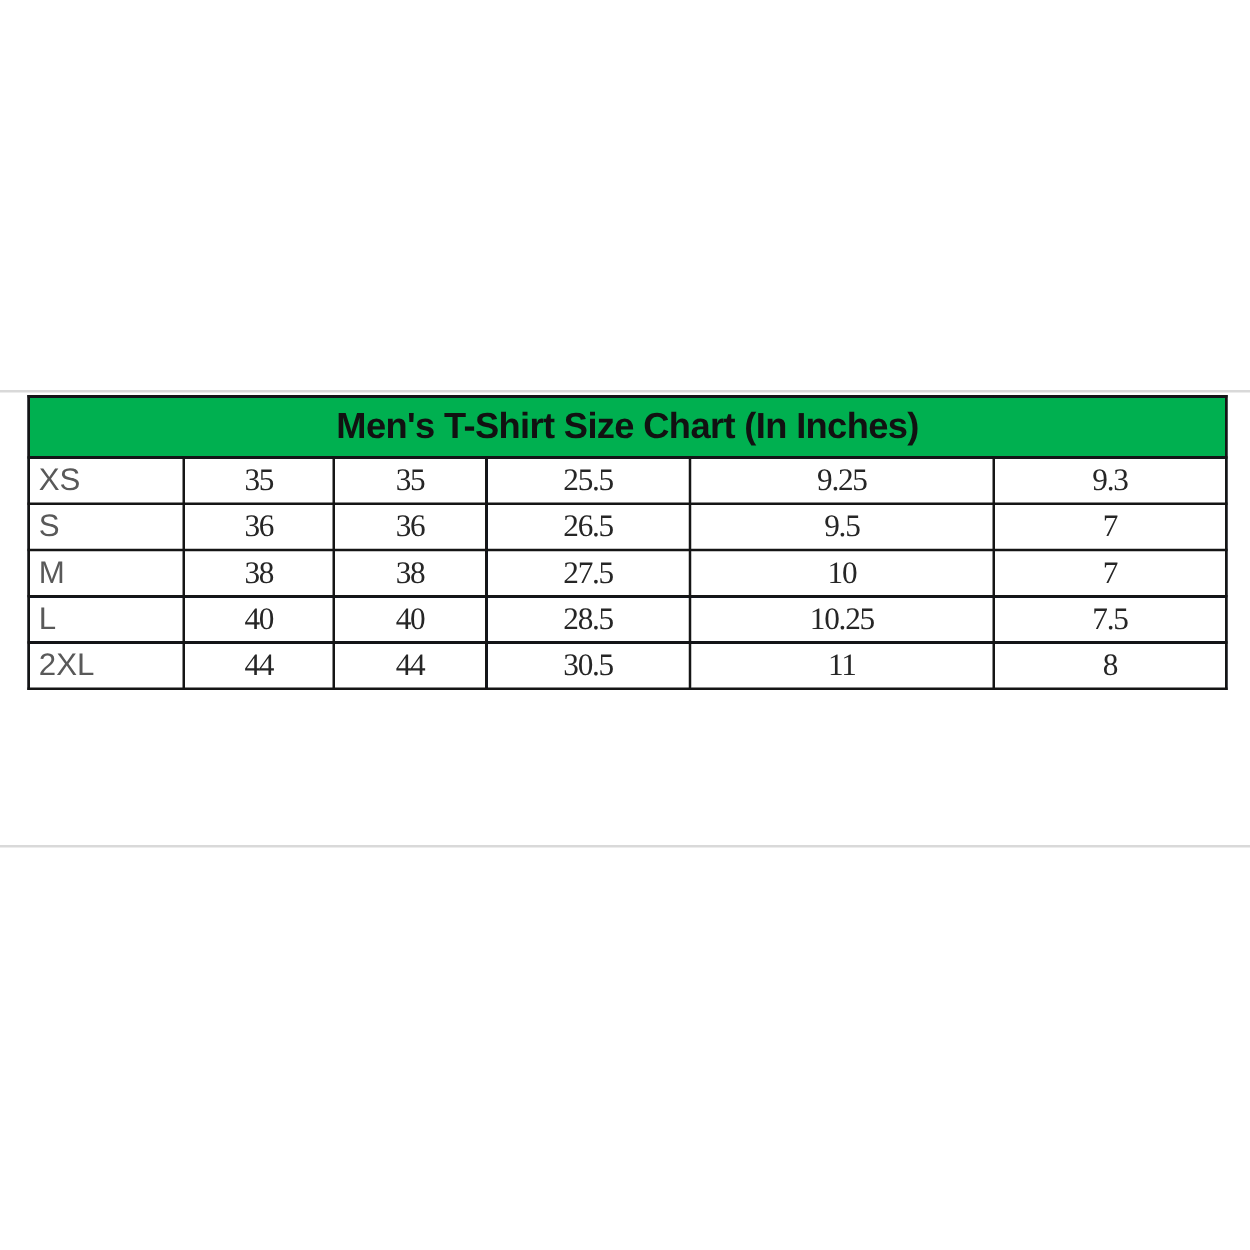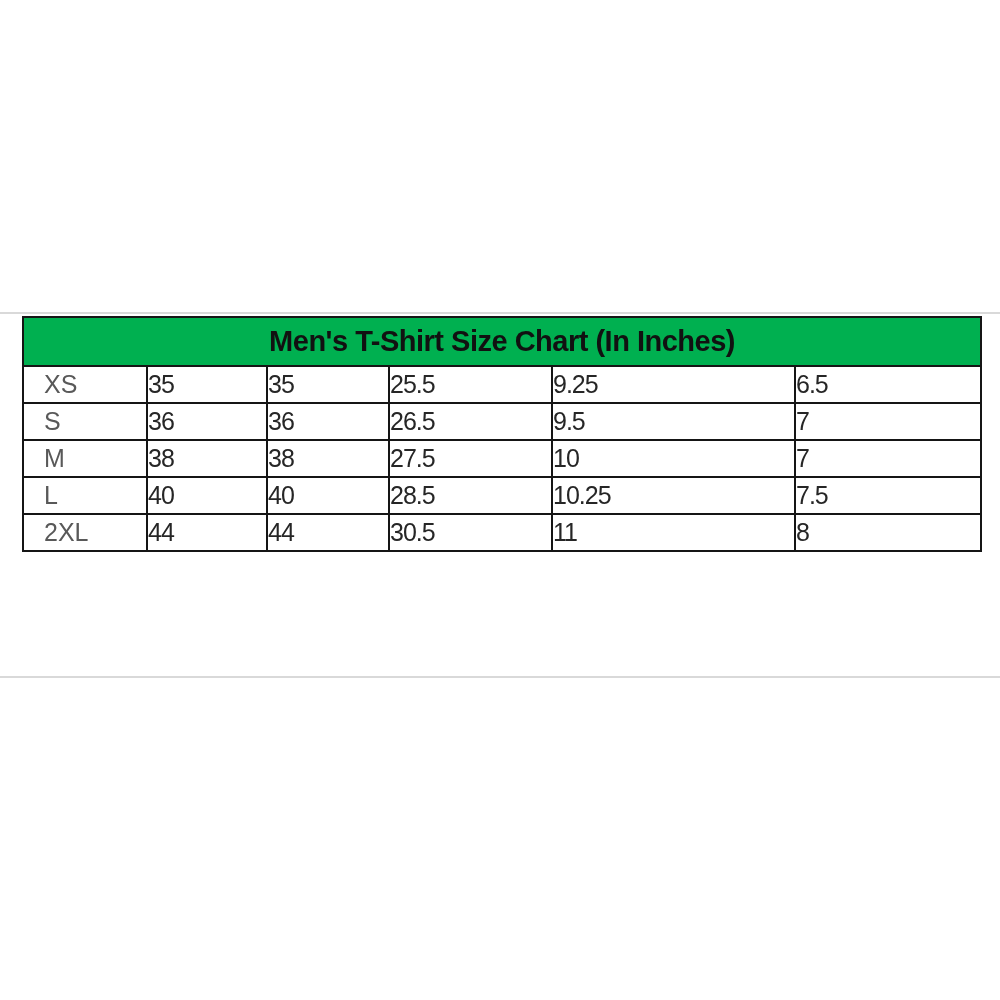--- a/index.html
+++ b/index.html
@@ -57,27 +57,29 @@
     letter-spacing: -0.5px;
   }
   tbody td {
     height: 37px;
     font-size: 25px;
     background: #ffffff;
   }
   tbody td.size-cell {
     color: #595959; 
     text-align: left;
-    padding-left: 20px;
+    padding-left: 7px;
     font-weight: 400;
   }
   tbody td.num-cell {
     color: #262626; 
+    text-align: center;
     font-stretch: condensed;
     letter-spacing: -1px;
+    font-family: Liberation Serif, serif;
   }
 </style>
 </head>
 <body>
 
 <div class="page">
   <div class="gridline gridline-top"></div>
   <div class="gridline gridline-bottom"></div>
 
   <table class="size-chart">
@@ -94,21 +96,21 @@
         <th colspan="6">Men's T-Shirt Size Chart (In Inches)</th>
       </tr>
     </thead>
     <tbody>
       <tr>
         <td class="size-cell">XS</td>
         <td class="num-cell">35</td>
         <td class="num-cell">35</td>
         <td class="num-cell">25.5</td>
         <td class="num-cell">9.25</td>
-        <td class="num-cell">6.5</td>
+        <td class="num-cell">9.3</td>
       </tr>
       <tr>
         <td class="size-cell">S</td>
         <td class="num-cell">36</td>
         <td class="num-cell">36</td>
         <td class="num-cell">26.5</td>
         <td class="num-cell">9.5</td>
         <td class="num-cell">7</td>
       </tr>
       <tr>

